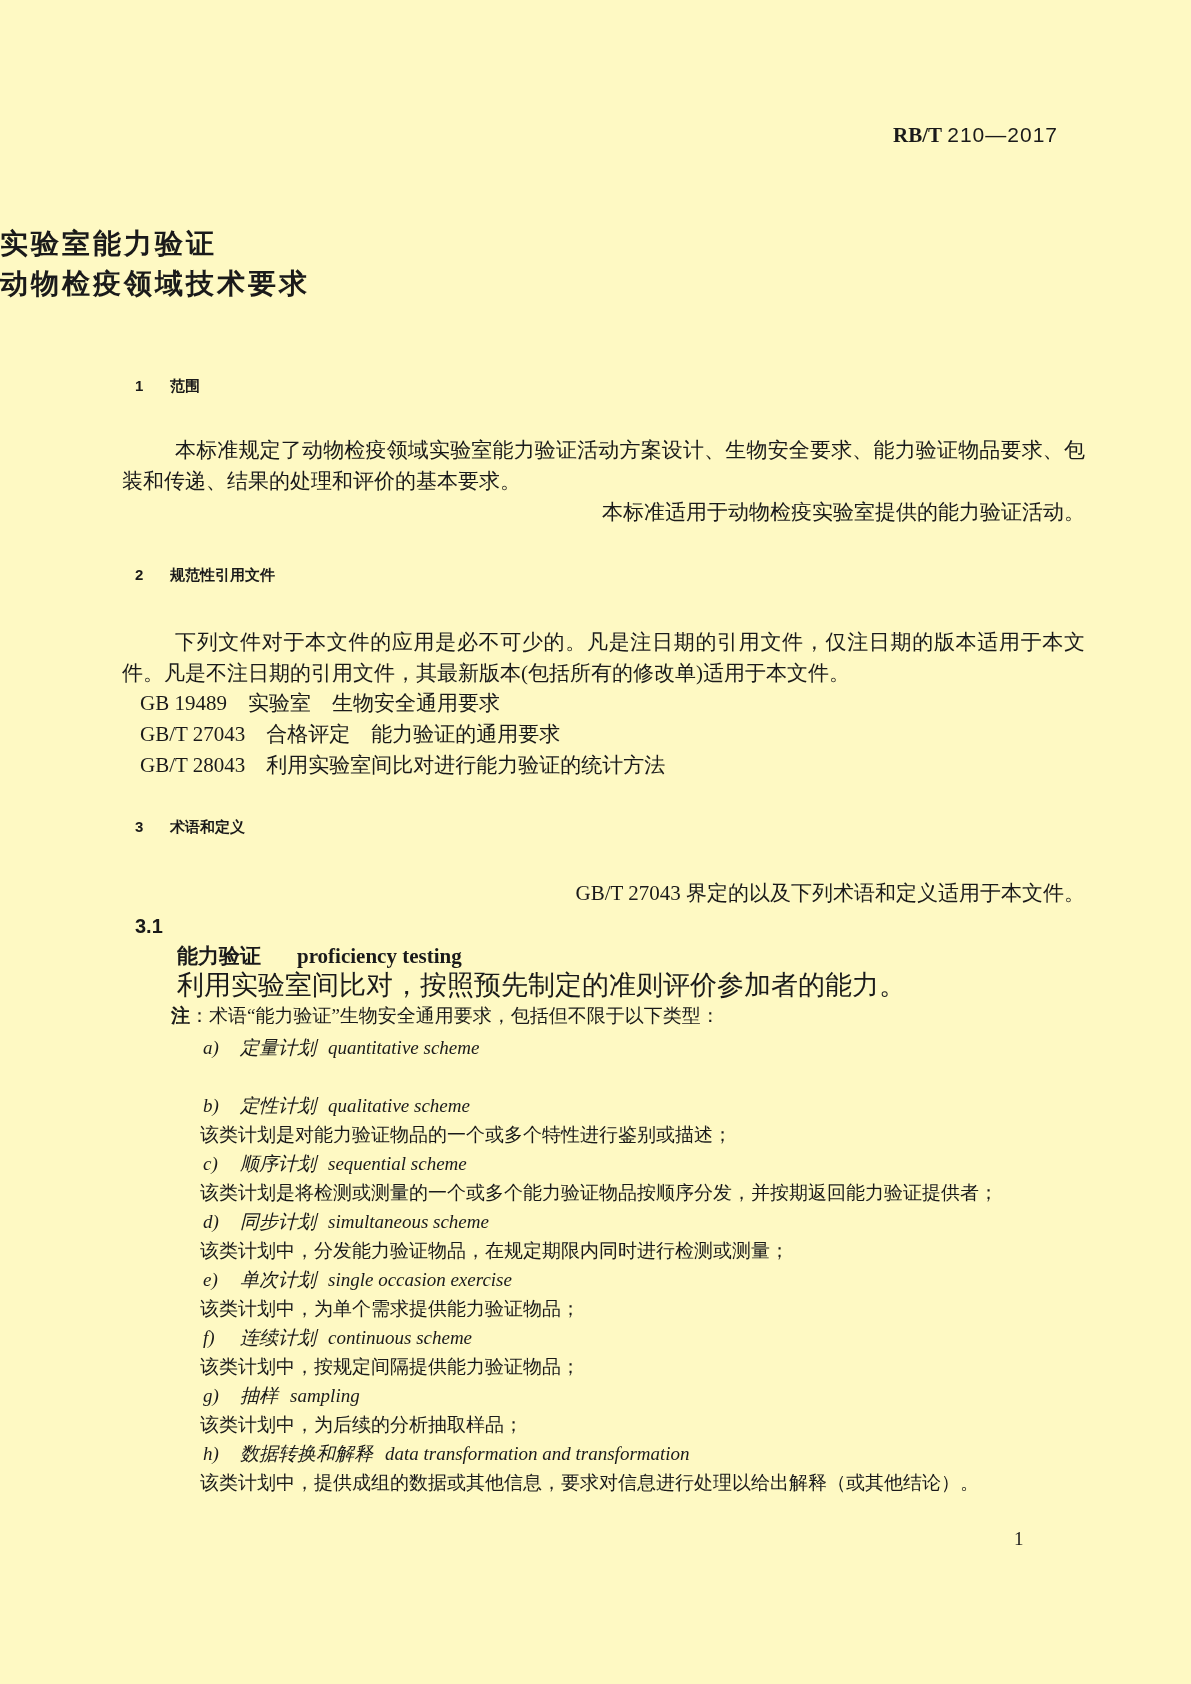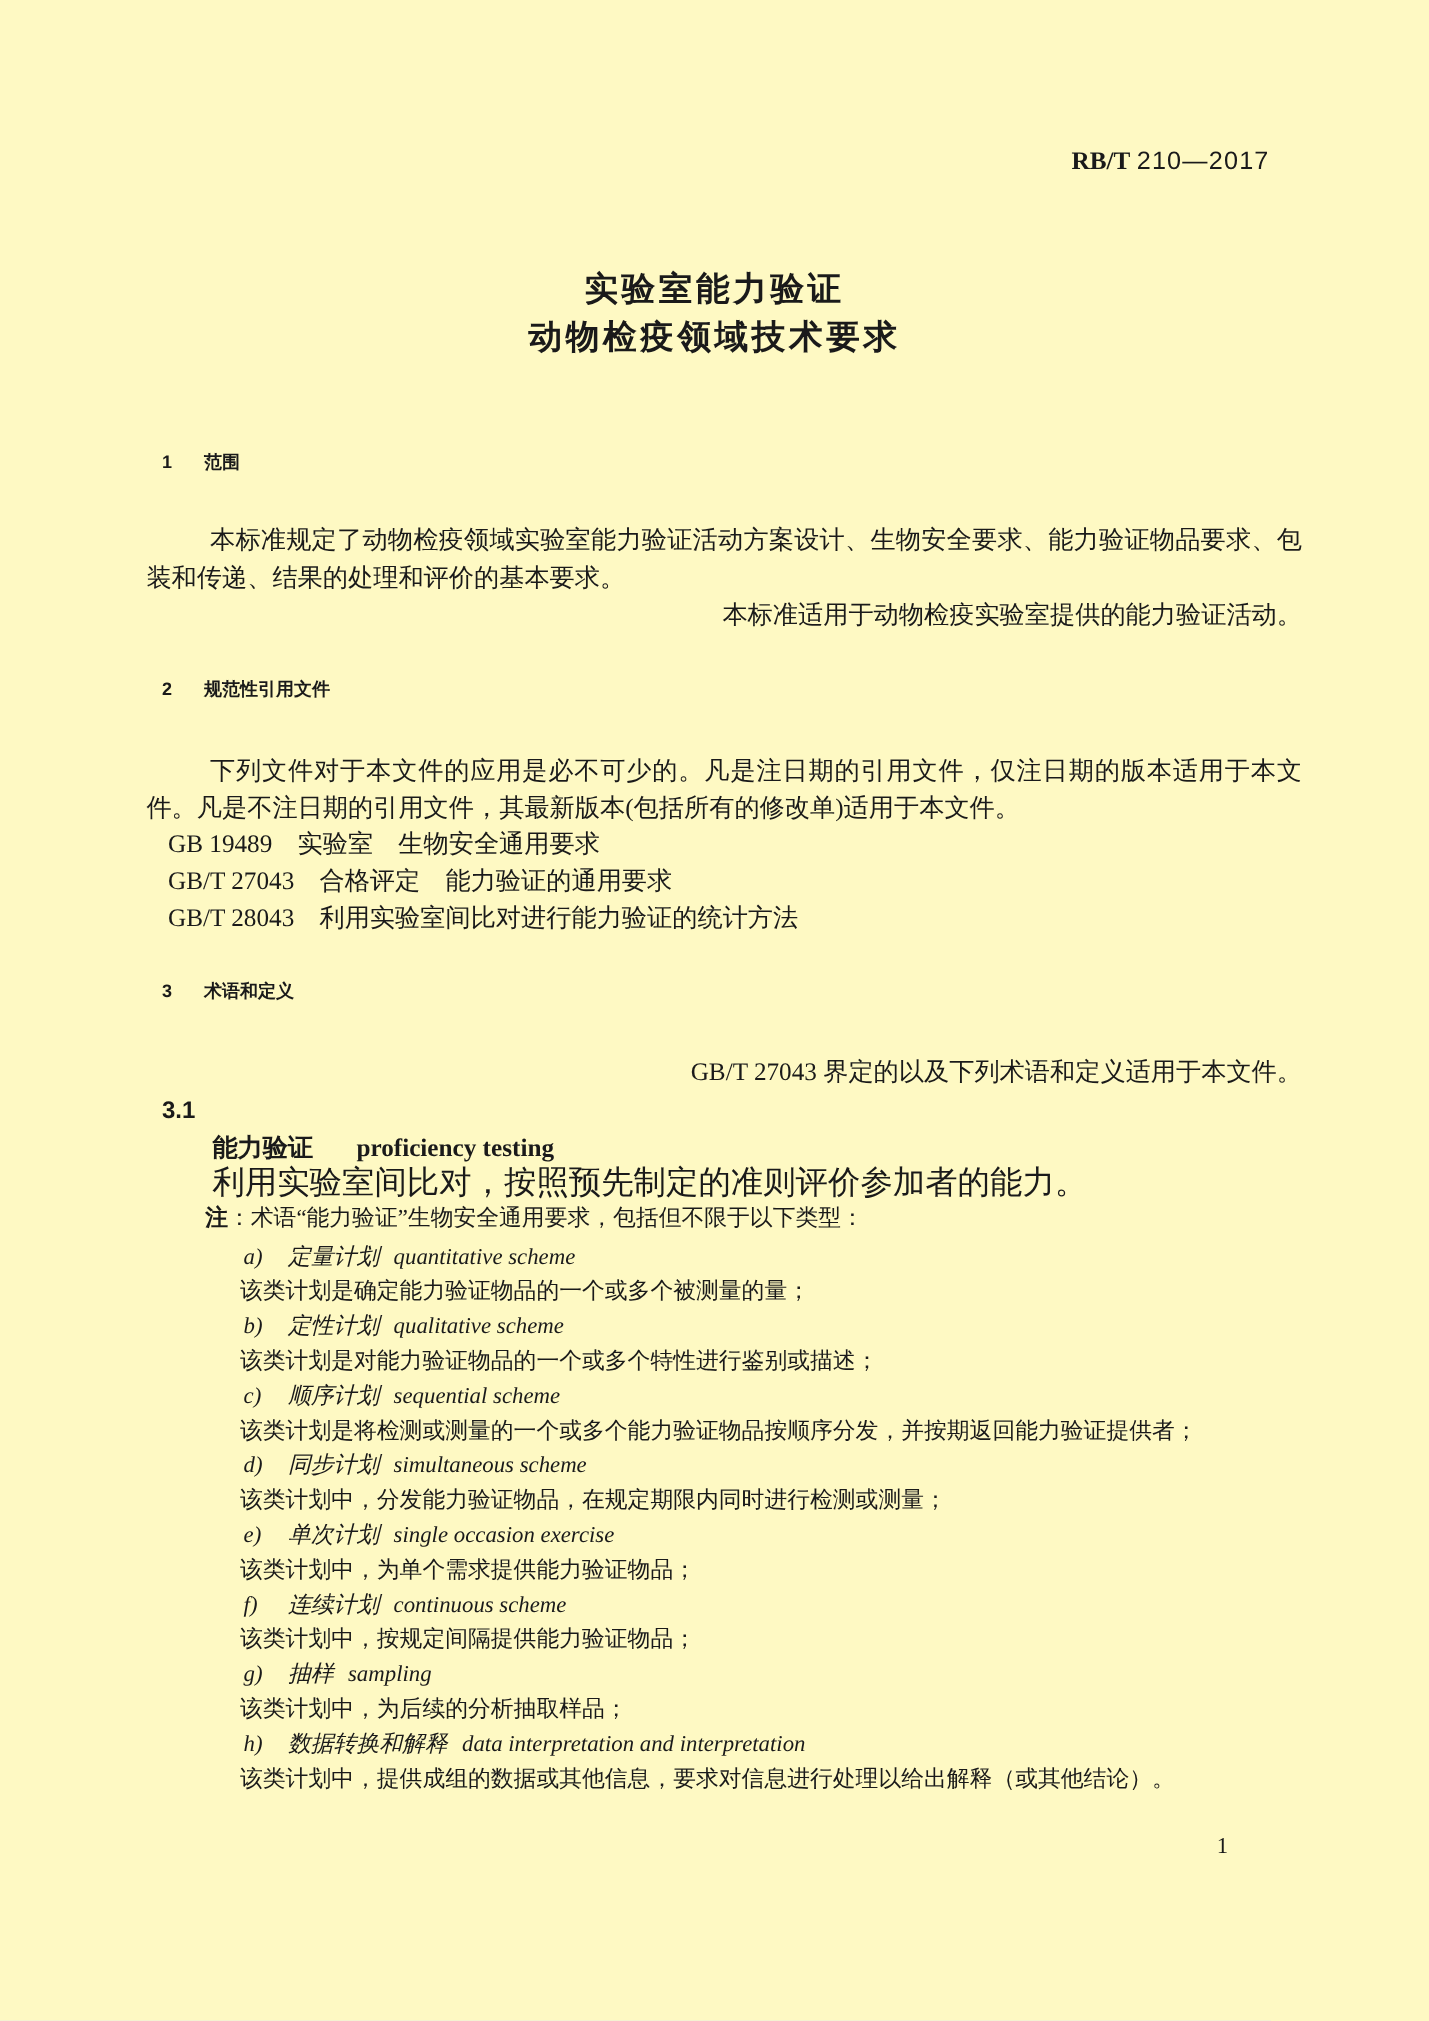--- a/index.html
+++ b/index.html
@@ -18,22 +18,22 @@
   .doc-code {
     top:122px; right:133px;
     font-size:21px; line-height:25px;
     white-space:nowrap;
   }
   .doc-code .prefix { font-family:"Liberation Serif","DejaVu Serif",serif; font-weight:bold; }
   .doc-code .num { font-family:"Liberation Sans","DejaVu Sans",sans-serif; font-weight:500; letter-spacing:1px; }
 
   
   .title-line {
-    left:0; width:1191px; text-align:center;
-    font-family:Liberation Mono, monospace;
+    left:0; width:1191px; text-align:left;
+    font-family:Liberation Serif, serif;
     font-weight:bold; font-size:28px; line-height:30px; letter-spacing:3px;
     white-space:nowrap;
   }
   .title-1 { top:229px; }
   .title-2 { top:269px; }
 
   
   .heading {
     left:135px;
     font-family:"Liberation Sans","DejaVu Sans",sans-serif;
@@ -119,21 +119,20 @@
   </div>
   <div class="abs def-line" style="top:972px">利用实验室间比对，按照预先制定的准则评价参加者的能力。</div>
 
   <div class="abs note-line" style="top:1004px">
     <span class="note-label">注</span><span>：术语“能力验证”生物安全通用要求，包括但不限于以下类型：</span>
   </div>
 
   <div class="abs item-line" style="top:1036px">
     <span class="i-label">a)</span><span>定量计划</span><span class="i-en">quantitative scheme</span>
   </div>
-  <div class="abs item-desc" style="top:1065px">该类计划是确定能力验证物品的一个或多个被测量的量；</div>
 
   <div class="abs item-line" style="top:1094px">
     <span class="i-label">b)</span><span>定性计划</span><span class="i-en">qualitative scheme</span>
   </div>
   <div class="abs item-desc" style="top:1123px">该类计划是对能力验证物品的一个或多个特性进行鉴别或描述；</div>
 
   <div class="abs item-line" style="top:1152px">
     <span class="i-label">c)</span><span>顺序计划</span><span class="i-en">sequential scheme</span>
   </div>
   <div class="abs item-desc" style="top:1181px">该类计划是将检测或测量的一个或多个能力验证物品按顺序分发，并按期返回能力验证提供者；</div>
@@ -152,19 +151,19 @@
     <span class="i-label">f)</span><span>连续计划</span><span class="i-en">continuous scheme</span>
   </div>
   <div class="abs item-desc" style="top:1355px">该类计划中，按规定间隔提供能力验证物品；</div>
 
   <div class="abs item-line" style="top:1384px">
     <span class="i-label">g)</span><span>抽样</span><span class="i-en">sampling</span>
   </div>
   <div class="abs item-desc" style="top:1413px">该类计划中，为后续的分析抽取样品；</div>
 
   <div class="abs item-line" style="top:1442px">
-    <span class="i-label">h)</span><span>数据转换和解释</span><span class="i-en">data interpretation and interpretation</span>
+    <span class="i-label">h)</span><span>数据转换和解释</span><span class="i-en">data transformation and transformation</span>
   </div>
   <div class="abs item-desc" style="top:1471px">该类计划中，提供成组的数据或其他信息，要求对信息进行处理以给出解释（或其他结论）。</div>
 
   <div class="abs page-num">1</div>
 
 </div>
 
 </body></html>

